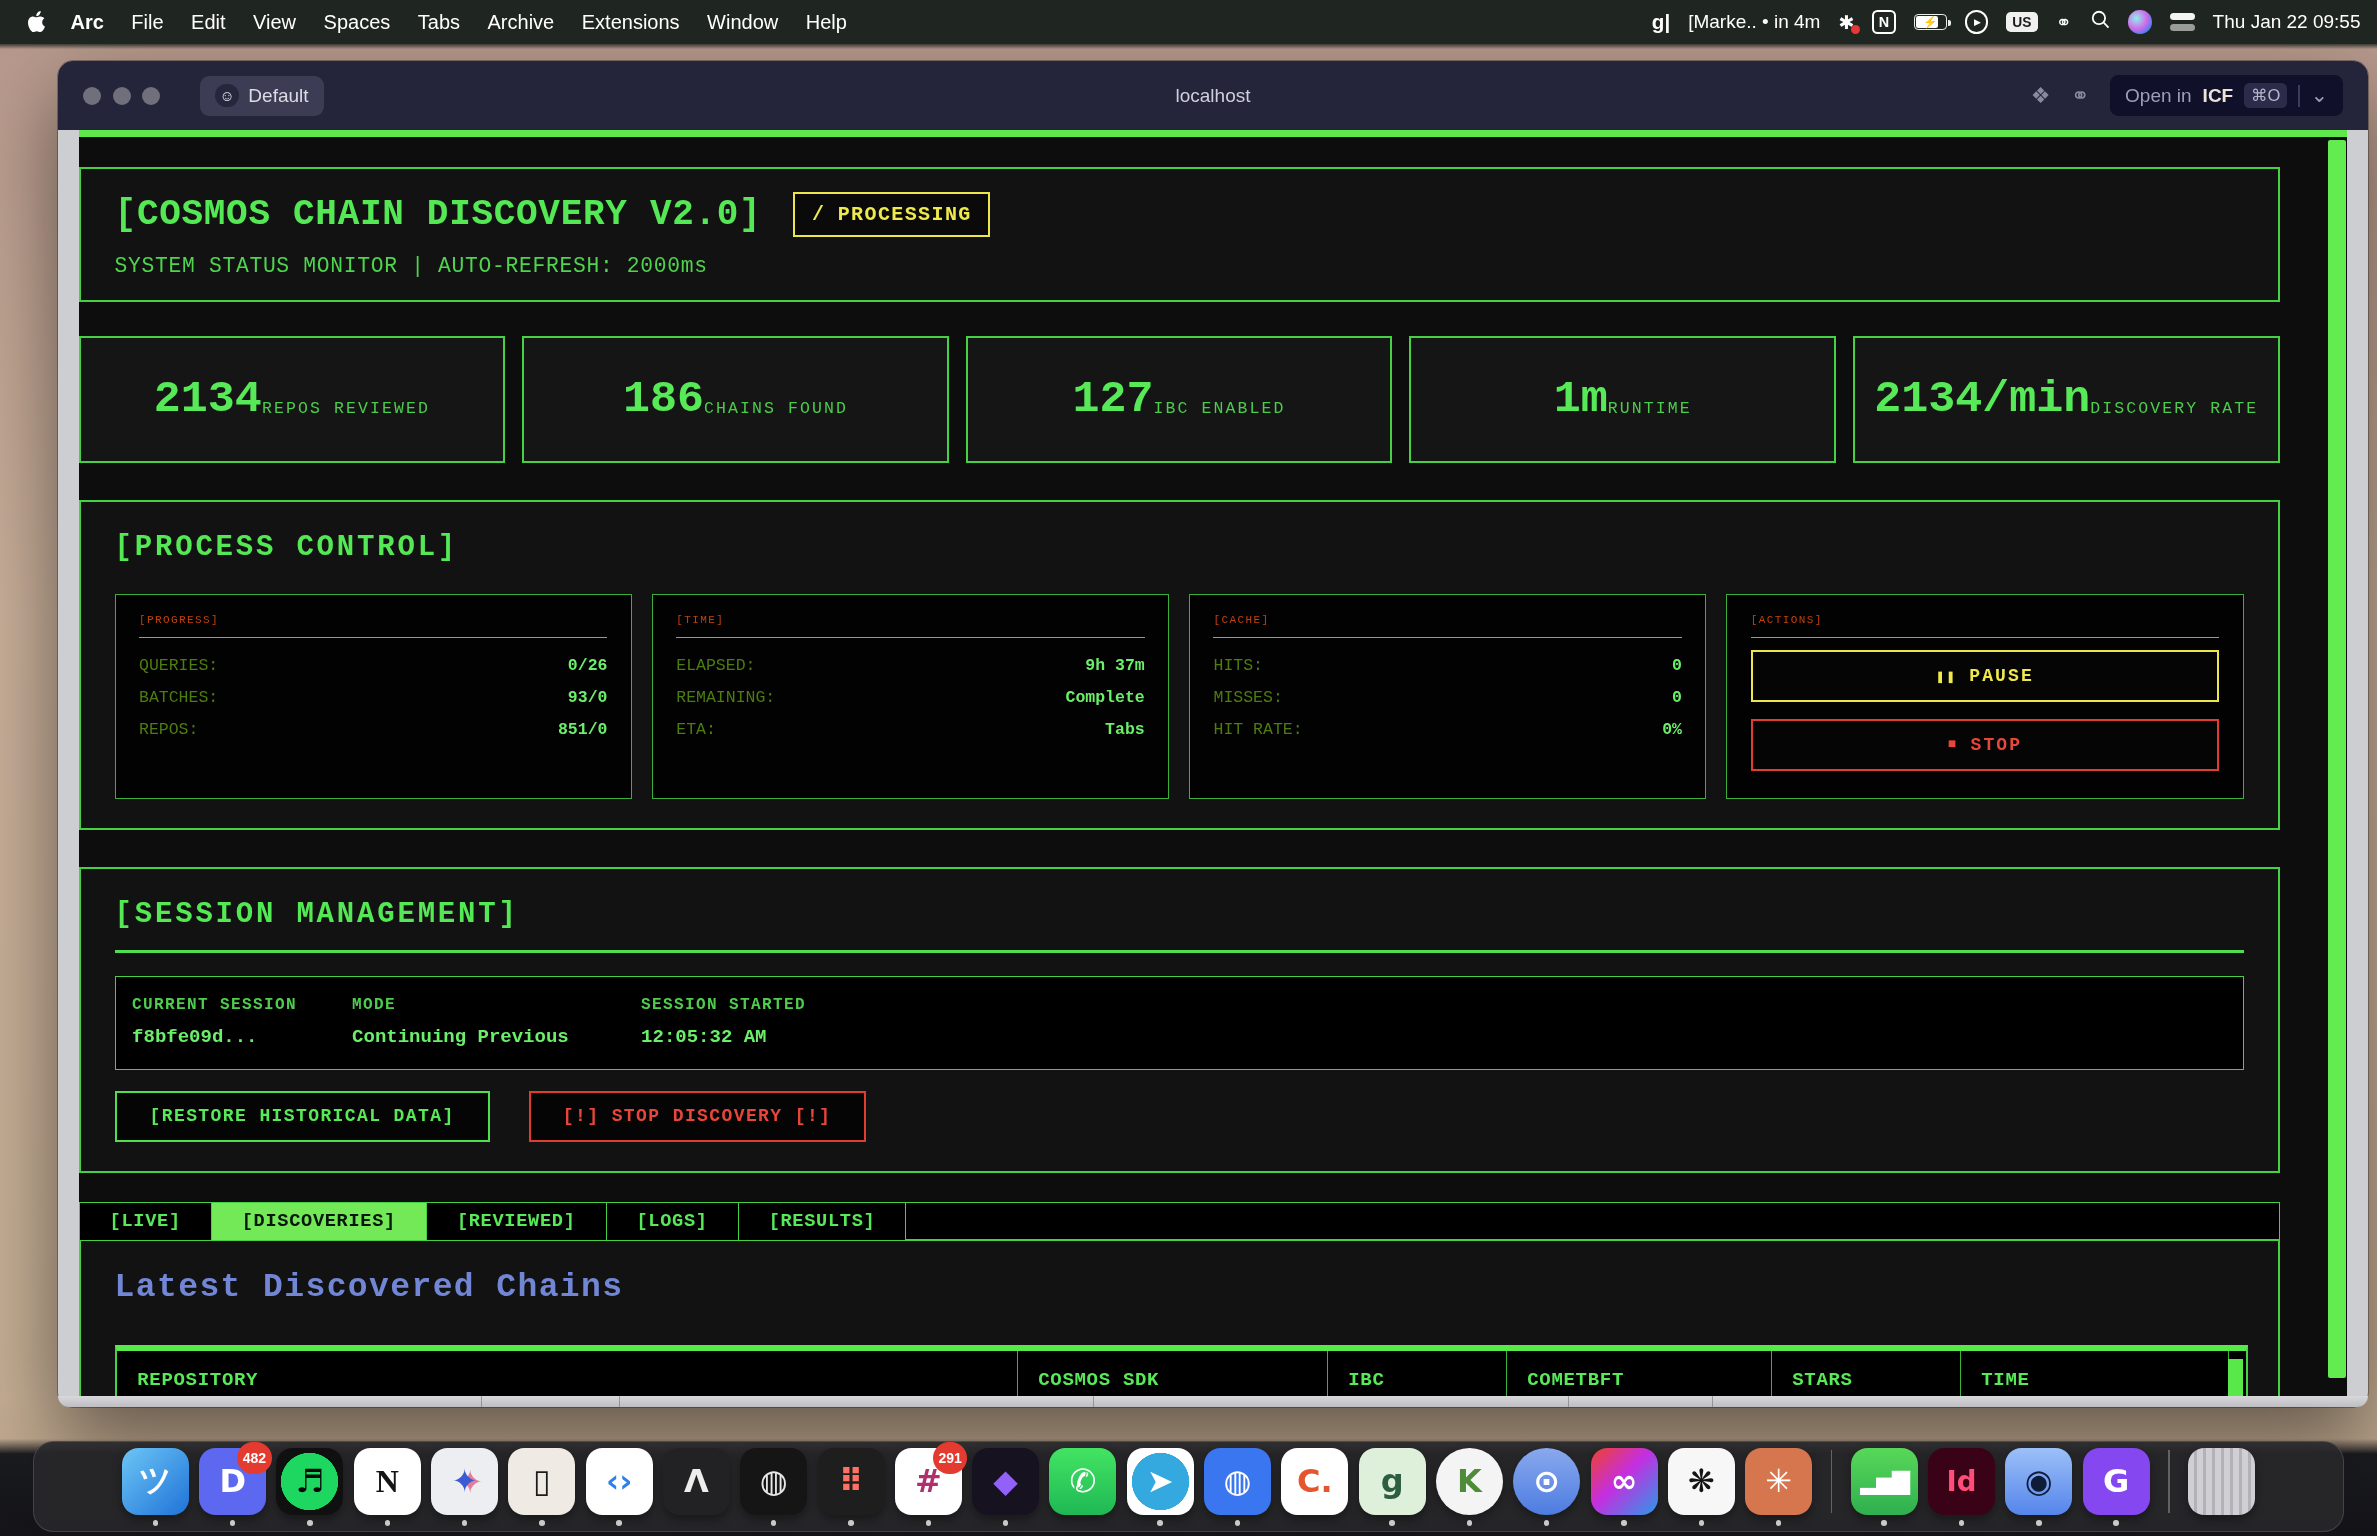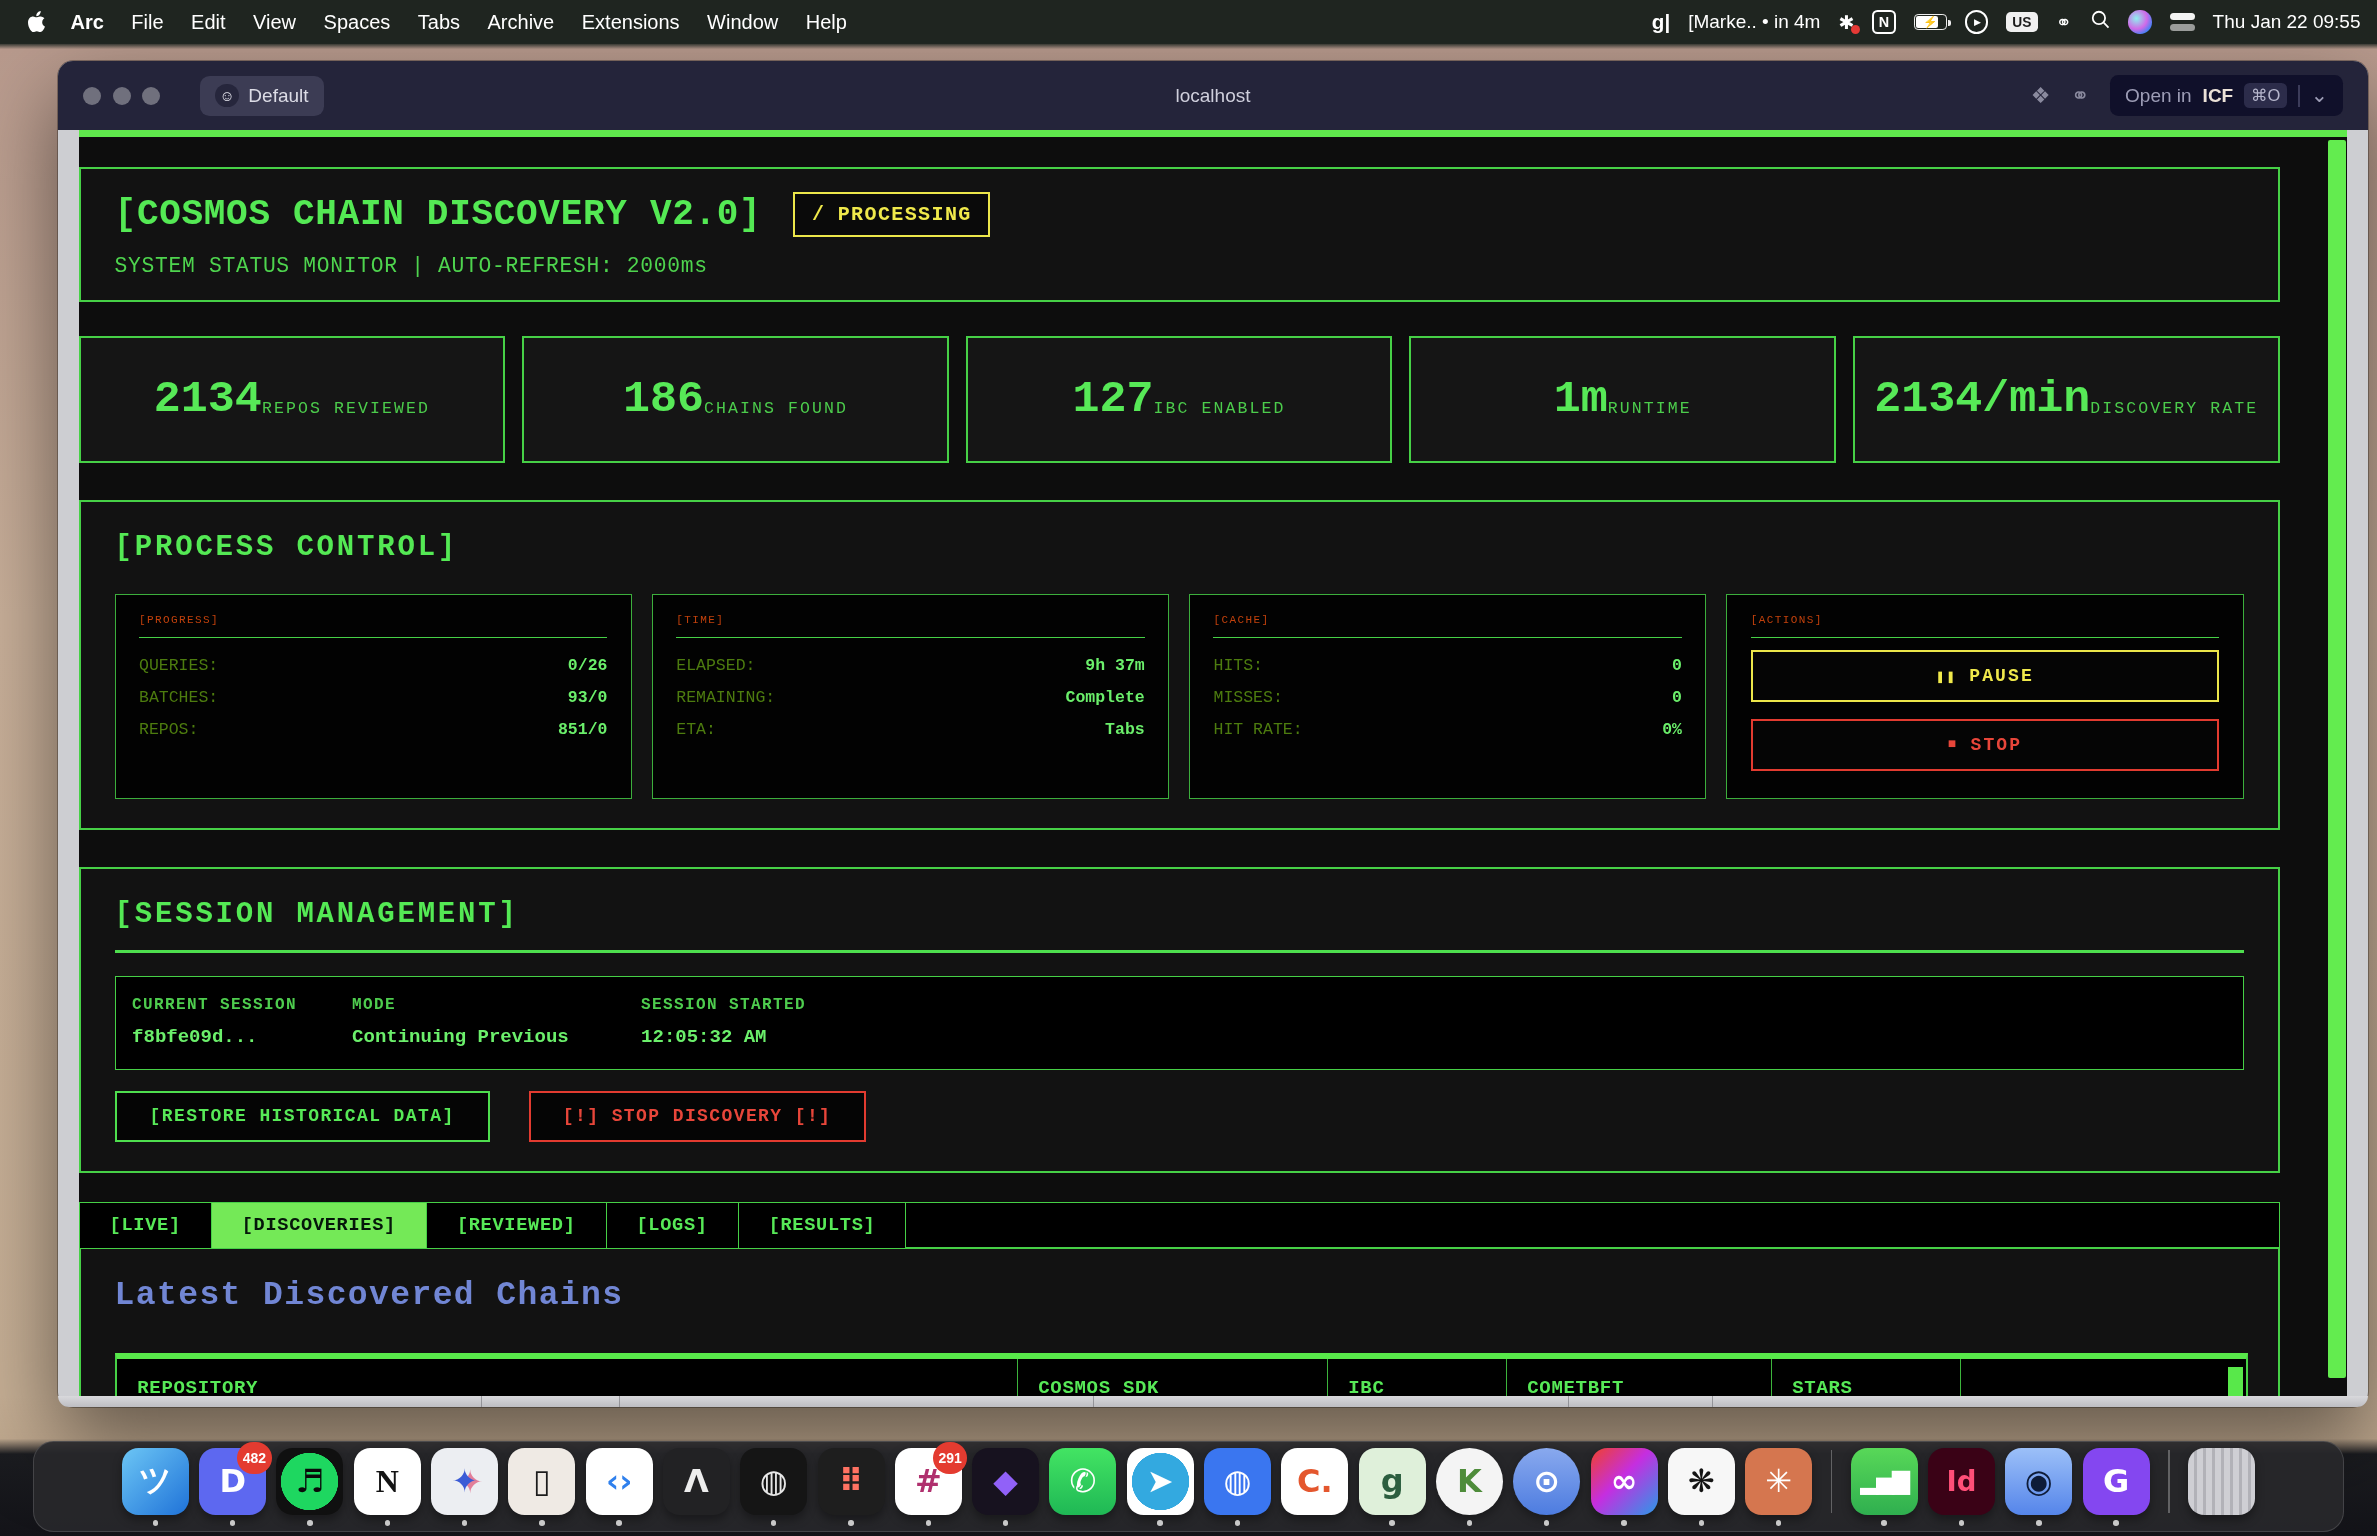--- a/index.html
+++ b/index.html
@@ -83,21 +83,21 @@
 
   .greenhr{border:none;height:2.8px;background:#4ede4e;margin:19px 0 23.4px;width:100%}
   .sessioninfo{border:1.4px solid #46d046;background:#000;padding:19px 0 20.6px 16.5px;display:grid;grid-template-columns:220px 289px 1fr}
   .slabel{font-size:16px;font-weight:700;color:#4ecc4e;letter-spacing:1.4px}
   .svalue{margin-top:12.4px;font-size:19px;font-weight:700;color:#6bef6b}
   .sessionbtns{margin-top:20.6px;display:flex;gap:39px}
   .sbtn{height:51px;background:#050505;font-family:"Liberation Mono","DejaVu Sans Mono",monospace;font-size:18px;font-weight:700;letter-spacing:1.4px;cursor:pointer}
   .restore{width:375px;border:2.1px solid #4ede4e;color:#57e957}
   .stopdisc{width:337px;border:2.1px solid #e23b30;color:#e8463a}
 
-  .tabs{margin-top:29px;width:2201px;height:47px;border:1.4px solid #46d046;display:flex;background:#000}
+  .tabs{margin-top:29px;width:2201px;height:39px;border:1.4px solid #46d046;display:flex;background:#000}
   .tab{height:100%;display:flex;align-items:center;padding:0 30px;font-size:18.6px;font-weight:700;letter-spacing:0.7px;color:#57e957;border-right:1.4px solid #46d046;background:#000;cursor:pointer}
   .tab.active{background:#74e957;color:#05170a}
   .tabfill{flex:1}
 
   .results{margin-top:-1.4px;height:220px;overflow:hidden;padding-top:27.5px}
   .bluetitle{color:#7186d4 !important;letter-spacing:1.4px !important;font-size:33px !important}
   .table{position:relative;margin-top:39px;width:2133px;border:2.1px solid #46d046;border-top:6.9px solid #58e84a;background:#000}
   .thead,.trow{display:grid;grid-template-columns:901px 310px 179px 265px 189px 268px 20.6px;align-items:center}
   .thead{height:61px;border-bottom:2.1px solid #3cb43c}
   .th{font-size:19px;font-weight:700;color:#57e957;letter-spacing:0.7px;padding-left:20.6px;border-right:1.4px solid #3cb43c;height:100%;display:flex;align-items:center}
@@ -338,20 +338,21 @@
 
       <section class="box results" data-name="discoveries-section">
         <h2 class="bluetitle" data-name="discoveries-title">Latest Discovered Chains</h2>
         <div class="table" data-name="chains-table">
           <div class="thead" id="thead-row" data-name="table-header-row">
               <div class="th" data-name="column-header-repository">REPOSITORY</div>
               <div class="th" data-name="column-header-cosmos-sdk">COSMOS SDK</div>
               <div class="th" data-name="column-header-ibc">IBC</div>
               <div class="th" data-name="column-header-cometbft">COMETBFT</div>
               <div class="th" data-name="column-header-stars">STARS</div>
+              <div class="th" data-name="column-header-time">TIME</div>
               <div class="th" data-name="scrollbar-header-cell"></div>
             </div>
 
           <div class="tscroll" data-name="table-scrollbar"></div>
         </div>
       </section>
     </div>
 
     <div class="framebottom" data-name="window-bottom-frame">
       <i class="tick" style="left:423px" data-name="divider"></i>

